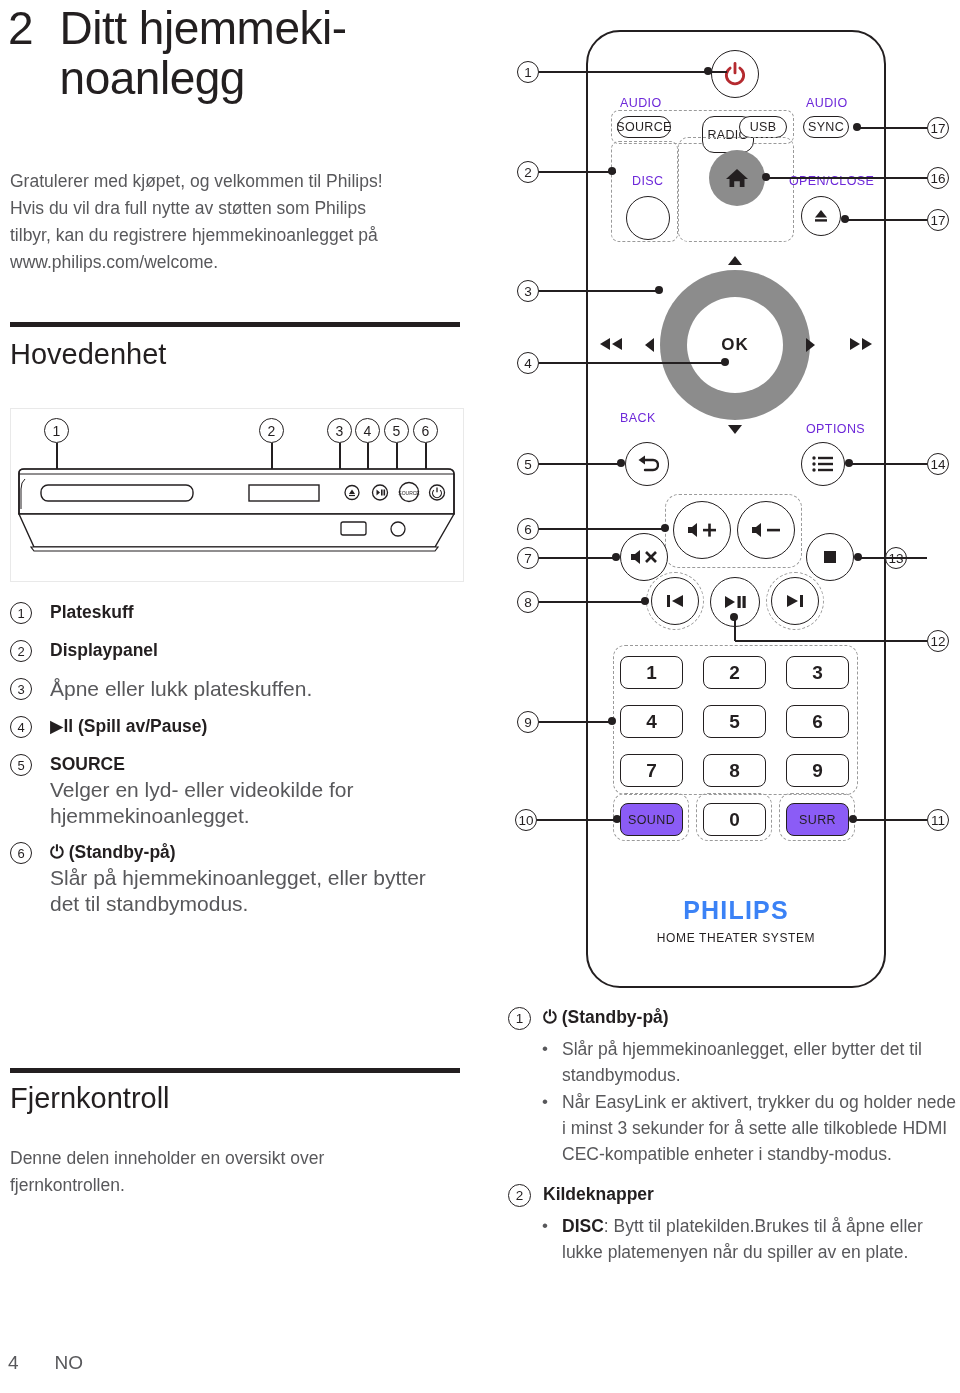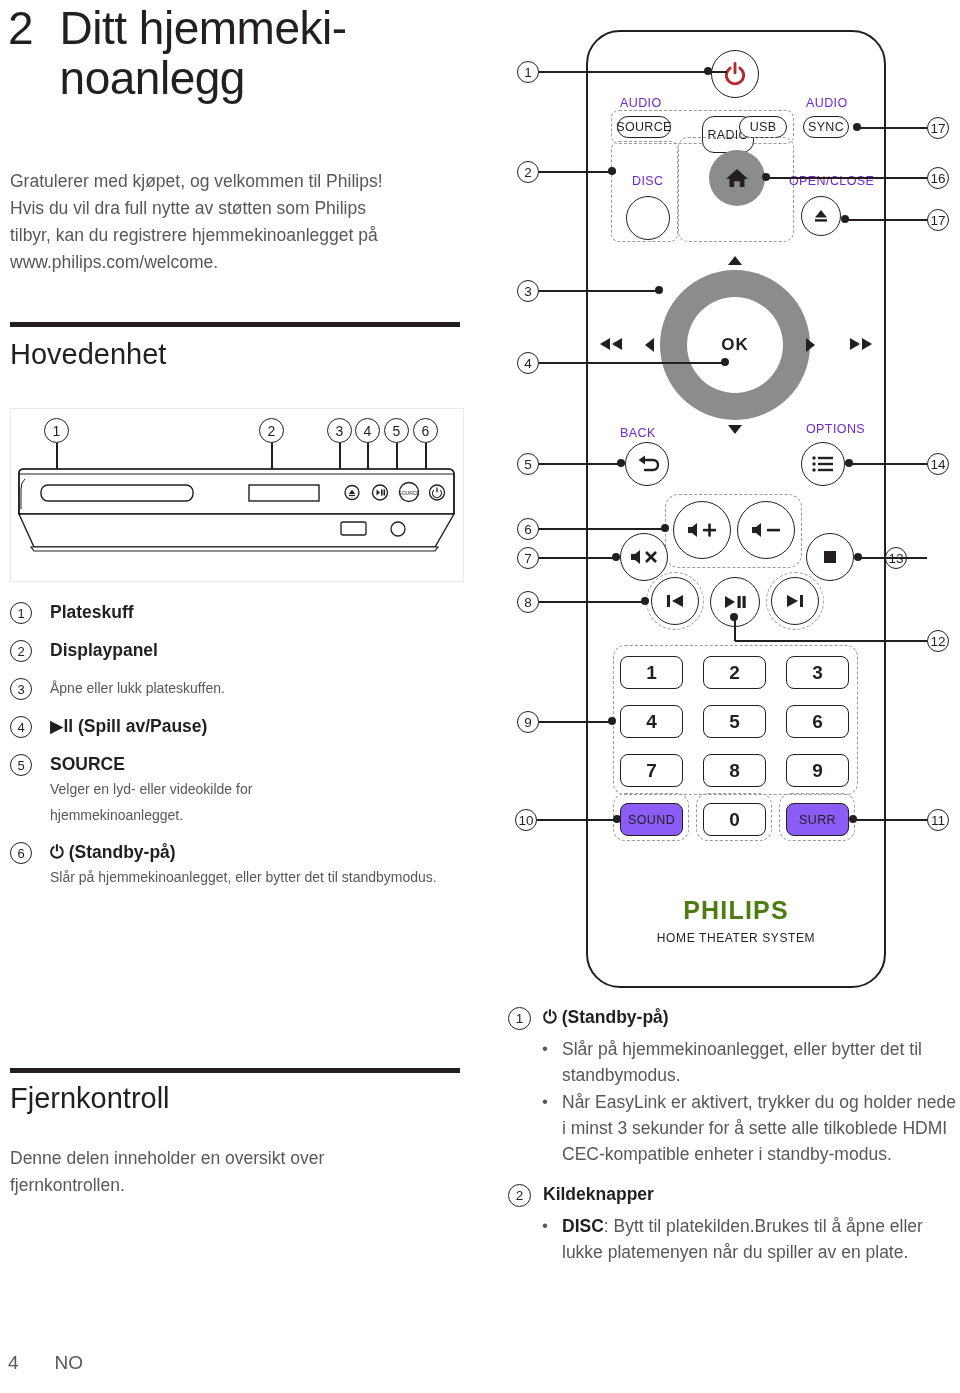--- a/index.html
+++ b/index.html
@@ -37,21 +37,21 @@
   .dot{position:absolute;width:8px;height:8px;border-radius:50%;background:#231f20;}
 
   
   .list{position:absolute;left:2px;top:600px;width:452px;}
   .li{position:relative;display:flex;gap:14px;margin-bottom:12px;}
   .li .bullet{flex:0 0 26px;height:26px;}
   .li .bullet .circ{width:22px;height:22px;border:1.5px solid #231f20;border-radius:50%;
      display:flex;align-items:center;justify-content:center;font-size:13px;color:#231f20;box-sizing:border-box;margin-top:2px;}
   .li .body{flex:1;}
   .li .title{font-size:17.5px;color:#231f20;font-weight:bold;line-height:25px;}
-  .li .desc{font-size:14px;color:#58585b;line-height:25.5px;font-weight:400;}
+  .li .desc{font-size:21px;color:#58585b;line-height:25.5px;font-weight:400;}
 
   .para{position:absolute;font-size:17.5px;line-height:27px;color:#58585b;}
 
   .footer{position:absolute;left:8px;top:1352px;display:flex;gap:36px;font-size:19px;color:#58585b;}
 
   
   .remote{position:absolute;left:586px;top:30px;width:300px;height:958px;
           border:2.2px solid #231f20;border-radius:34px;background:#fff;box-sizing:border-box;}
 
   .rbtn{position:absolute;box-sizing:border-box;display:flex;align-items:center;justify-content:center;}
@@ -67,21 +67,21 @@
   .navring{position:absolute;border-radius:50%;background:#8c8c8c;}
   .navhole{position:absolute;border-radius:50%;background:#fff;display:flex;align-items:center;justify-content:center;
      font-size:17px;font-weight:bold;color:#231f20;letter-spacing:1px;}
 
   .tri{position:absolute;width:0;height:0;}
   .tri.up{border-left:7px solid transparent;border-right:7px solid transparent;border-bottom:9px solid #231f20;}
   .tri.down{border-left:7px solid transparent;border-right:7px solid transparent;border-top:9px solid #231f20;}
   .tri.left{border-top:7px solid transparent;border-bottom:7px solid transparent;border-right:9px solid #231f20;}
   .tri.right{border-top:7px solid transparent;border-bottom:7px solid transparent;border-left:9px solid #231f20;}
 
-  .philips{position:absolute;width:100%;text-align:center;font-size:25px;font-weight:bold;color:#4d7c0f;letter-spacing:1.2px;}
+  .philips{position:absolute;width:100%;text-align:center;font-size:25px;font-weight:bold;color:#3b82f6;letter-spacing:1.2px;}
   .htsub{position:absolute;width:100%;text-align:center;font-size:12px;color:#231f20;letter-spacing:.6px;}
 
   .rlist{position:absolute;left:508px;top:1004px;width:450px;}
   .rli{display:flex;gap:12px;margin-bottom:6px;}
   .rli .circ{flex:0 0 23px;width:23px;height:23px;border:1.5px solid #231f20;border-radius:50%;
      display:flex;align-items:center;justify-content:center;font-size:13.5px;color:#231f20;box-sizing:border-box;margin-top:3px;}
   .rli .title{font-size:17.5px;color:#231f20;font-weight:bold;line-height:26px;}
   .sub{display:flex;gap:10px;margin-left:34px;margin-top:1px;}
   .sub .bdot{flex:0 0 10px;font-size:17px;color:#58585b;line-height:26px;}
   .sub .txt{font-size:17.5px;color:#58585b;line-height:26px;}
@@ -278,21 +278,21 @@
 
   <svg style="position:absolute;left:598px;top:336px;" width="26" height="16" viewBox="0 0 26 16">
     <polygon points="12,2 12,14 2,8" fill="#231f20"></polygon>
       <polygon points="24,2 24,14 14,8" fill="#231f20"></polygon>
   </svg>
   <svg style="position:absolute;left:848px;top:336px;" width="26" height="16" viewBox="0 0 26 16">
     <polygon points="2,2 2,14 12,8" fill="#231f20"></polygon>
       <polygon points="14,2 14,14 24,8" fill="#231f20"></polygon>
   </svg>
 
-  <div class="lbl" style="left:620px;top:426px;">BACK</div>
+  <div class="lbl" style="left:620px;top:411px;">BACK</div>
   <div class="rbtn circ-btn" style="left:625px;top:442px;width:44px;height:44px;">
     <svg width="24" height="22" viewBox="0 0 24 22">
       <path d="M7,7 L18,7 A5,5 0 0 1 18,17 L10,17" fill="none" stroke="#231f20" stroke-width="2.4" stroke-linecap="round"></path>
       <polygon points="10,2.5 10,11.5 3.5,7" fill="#231f20"></polygon>
     </svg>
   </div>
 
   <div class="lbl" style="left:806px;top:422px;">OPTIONS</div>
   <div class="rbtn circ-btn" style="left:801px;top:442px;width:44px;height:44px;">
     <svg width="24" height="20" viewBox="0 0 24 20">

